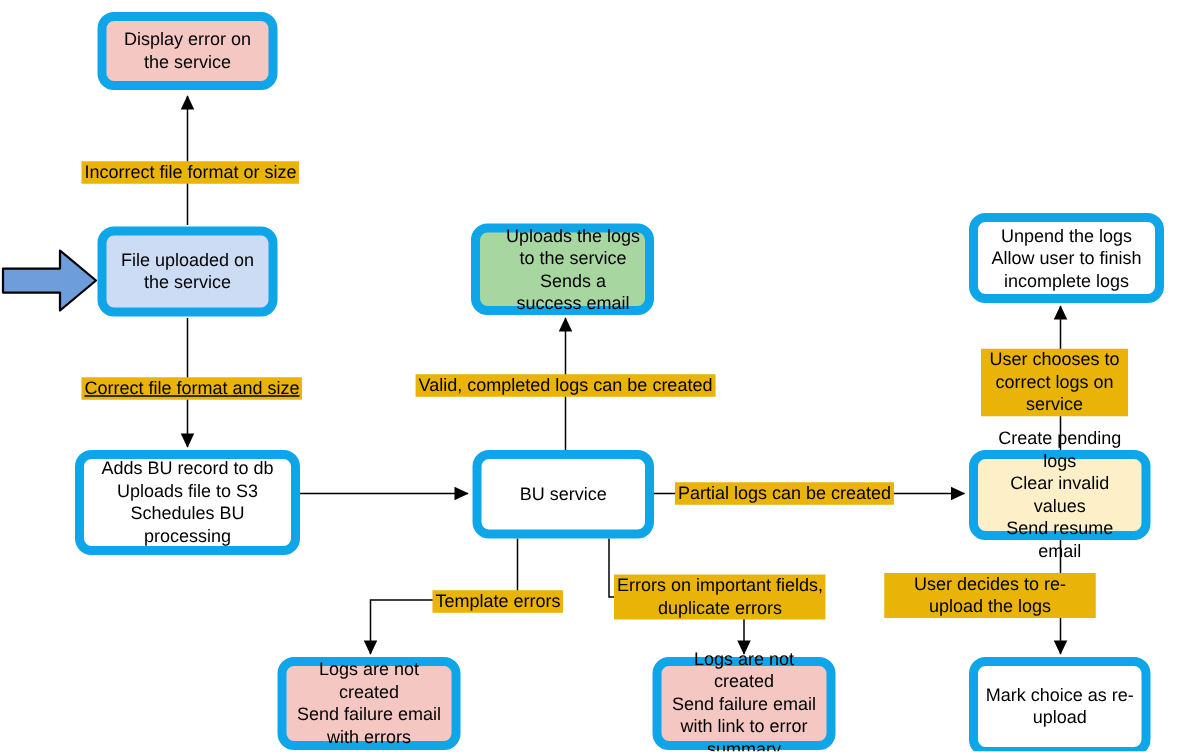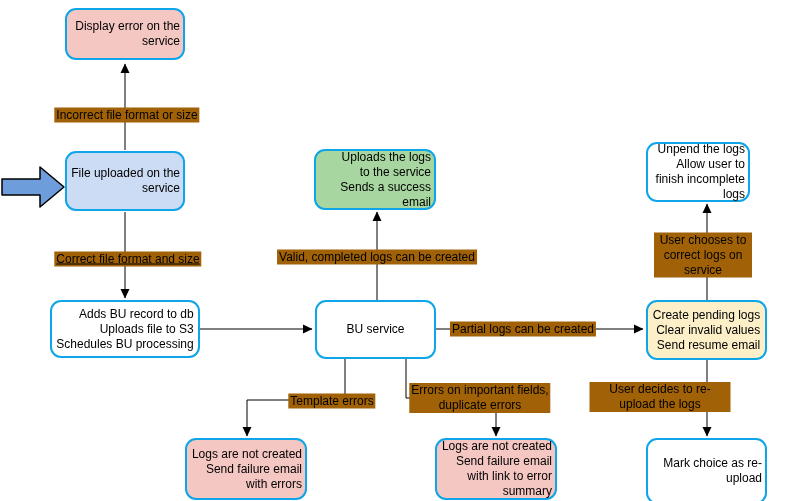--- a/index.html
+++ b/index.html
@@ -5,39 +5,39 @@
   html,body { margin:0; padding:0; background:#ffffff; }
   .canvas {
     position:relative; width:801px; height:501px; background:#ffffff;
     font-family:"Liberation Sans", sans-serif; font-size:12px; color:#000;
     overflow:hidden;
   }
   svg.wires { position:absolute; left:0; top:0; z-index:1; }
   .node {
     position:absolute; z-index:2; box-sizing:border-box;
     display:flex; align-items:center; justify-content:center;
-    text-align:right; white-space:pre-line; line-height:15px;
-    border:2px solid #0ea5e9; border-radius:11px; padding:1px 3px;
+    text-align:center; white-space:pre-line; line-height:15px;
+    border:6px solid #0ea5e9; border-radius:11px; padding:1px 3px;
     background:#fff;
   }
   .elabel {
     position:absolute; z-index:2; transform:translate(-50%,-50%);
-    background:#a16207; padding:0 2px; text-align:center;
+    background:#eab308; padding:0 2px; text-align:center;
     white-space:pre-line; line-height:15px;
   }
   
   .n-display  { left:65px;  top:8px;   width:120px; height:52px; }
   .n-file     { left:65px;  top:151px; width:120px; height:60px; }
-  .n-adds     { left:50px;  top:300px; width:150px; height:58px; }
+  .n-adds     { left:50px;  top:300px; width:150px; height:70px; }
   .n-bu       { left:315px; top:300px; width:121px; height:59px; }
   .n-success  { left:314px; top:149px; width:122px; height:61px;padding-left:17px; }
   .n-fail1    { left:185px; top:438px; width:122px; height:62px; }
   .n-fail2    { left:435px; top:438px; width:122px; height:62px; }
   .n-pending  { left:646px; top:300px; width:121px; height:60px; }
-  .n-unpend   { left:646px; top:142px; width:104px; height:60px; }
+  .n-unpend   { left:646px; top:142px; width:130px; height:60px; }
   .n-mark     { left:646px; top:438px; width:121px; height:66px; }
   
   .l-incorrect { left:127px; top:115px; }
   .l-correct   { left:128px; top:259px;text-decoration:underline; }
   .l-valid     { left:377px; top:257px; }
   .l-partial   { left:523px; top:329px; }
   .l-template  { left:332px; top:401px; }
   .l-fielderr  { left:480px; top:398px; }
   .l-choose    { left:703px; top:255px; }
   .l-reupload  { left:660px; top:397px; }

